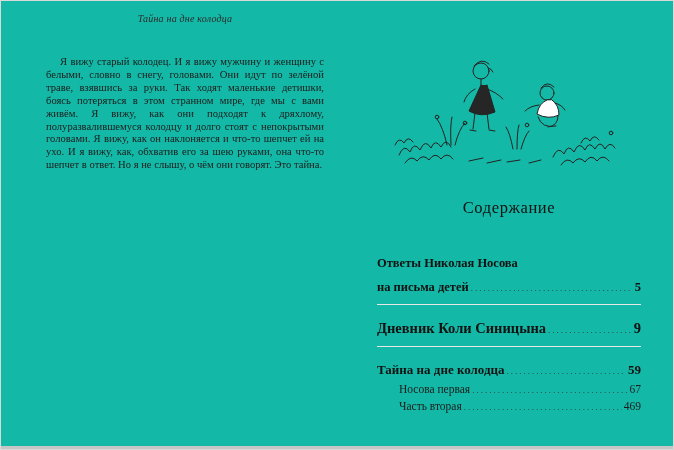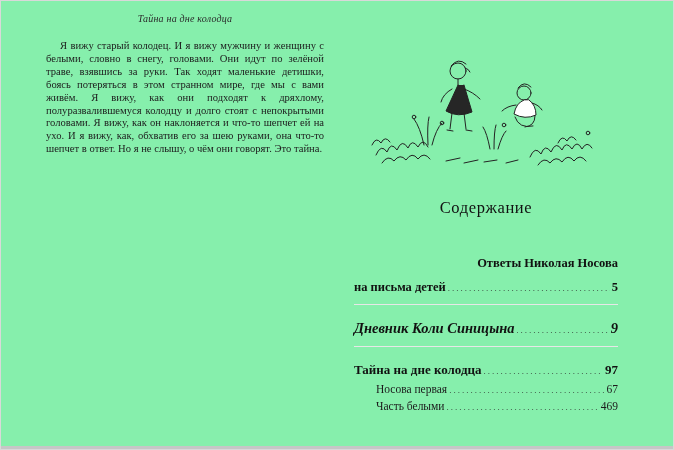--- a/index.html
+++ b/index.html
@@ -6,65 +6,65 @@
   html,body { width:674px; height:450px; }
   body {
     background:#ffffff;
     font-family:"Liberation Serif","DejaVu Serif",serif;
     color:#1a1a1a;
     overflow:hidden;
   }
   .spread {
     position:relative;
     width:674px; height:450px;
-    background:#86efac;
+    background:#14b8a6;
     border:1px solid #d9d9d9;
     overflow:hidden;
   }
   .photo-bottom-edge {
     position:absolute; left:0; right:0; bottom:0;
     height:3px; background:#c6c6c6;
   }
 
   
   .left-page { position:absolute; left:45px; top:12px; width:278px; }
   .running-header {
     text-align:center;
     font-style:italic;
     font-size:10px;
     letter-spacing:.2px;
     color:#2a2a2a;
   }
   .body-text {
-    margin-top:16px;
+    margin-top:32px;
     font-size:10.6px;
     line-height:12.9px;
     text-align:justify;
     text-indent:14px;
     color:#1c1c1c;
   }
 
   
-  .right-page { position:absolute; left:353px; top:0; width:264px; }
+  .right-page { position:absolute; left:376px; top:0; width:264px; }
   .illustration { margin-top:36px; text-align:center; }
   .contents-heading {
     margin-top:15px;
     text-align:center;
     font-size:16.5px;
     font-weight:400;
     letter-spacing:.6px;
     color:#111;
   }
-  .toc { margin-top:32px;text-align:right; }
+  .toc { margin-top:32px; }
   .toc-block { padding:6px 0 9px 0; }
   .toc-block + .toc-block { border-top:1px solid #e7e7e7; }
   .toc-row { display:flex; align-items:baseline;margin-top:9px; }
   .toc-line-first { margin-bottom:2px; }
   .e1 { font-size:12.5px; font-weight:bold; color:#111; }
-  .e2 { font-size:14.5px; font-weight:bold; color:#111;font-style:italic; }
+  .e2 { font-size:14.5px; font-weight:bold; color:#111; }
   .e3 { font-size:13px;  font-weight:bold; color:#111; }
   .sub { font-size:11.5px; font-weight:400; color:#1c1c1c; }
   .sub-row { padding-left:22px; margin-top:5px; }
   .toc-title { white-space:nowrap; }
   .dots {
     flex:1 1 auto;
     overflow:hidden;
     white-space:nowrap;
     margin:0 2px;
     font-size:9px;
@@ -150,31 +150,31 @@
           <span class="toc-title">Дневник Коли Синицына</span>
           <span class="dots"></span>
           <span class="toc-page">9</span>
         </div>
       </div>
 
       <div class="toc-block">
         <div class="toc-row e3">
           <span class="toc-title">Тайна на дне колодца</span>
           <span class="dots"></span>
-          <span class="toc-page">97</span>
+          <span class="toc-page">59</span>
         </div>
 
         <div class="toc-row sub sub-row">
           <span class="toc-title">Носова первая</span>
           <span class="dots"></span>
           <span class="toc-page">67</span>
         </div>
 
         <div class="toc-row sub sub-row">
-          <span class="toc-title">Часть белыми</span>
+          <span class="toc-title">Часть вторая</span>
           <span class="dots"></span>
           <span class="toc-page">469</span>
         </div>
       </div>
 
     </div>
   </div>
 
   <div class="photo-bottom-edge"></div>
 </div>

